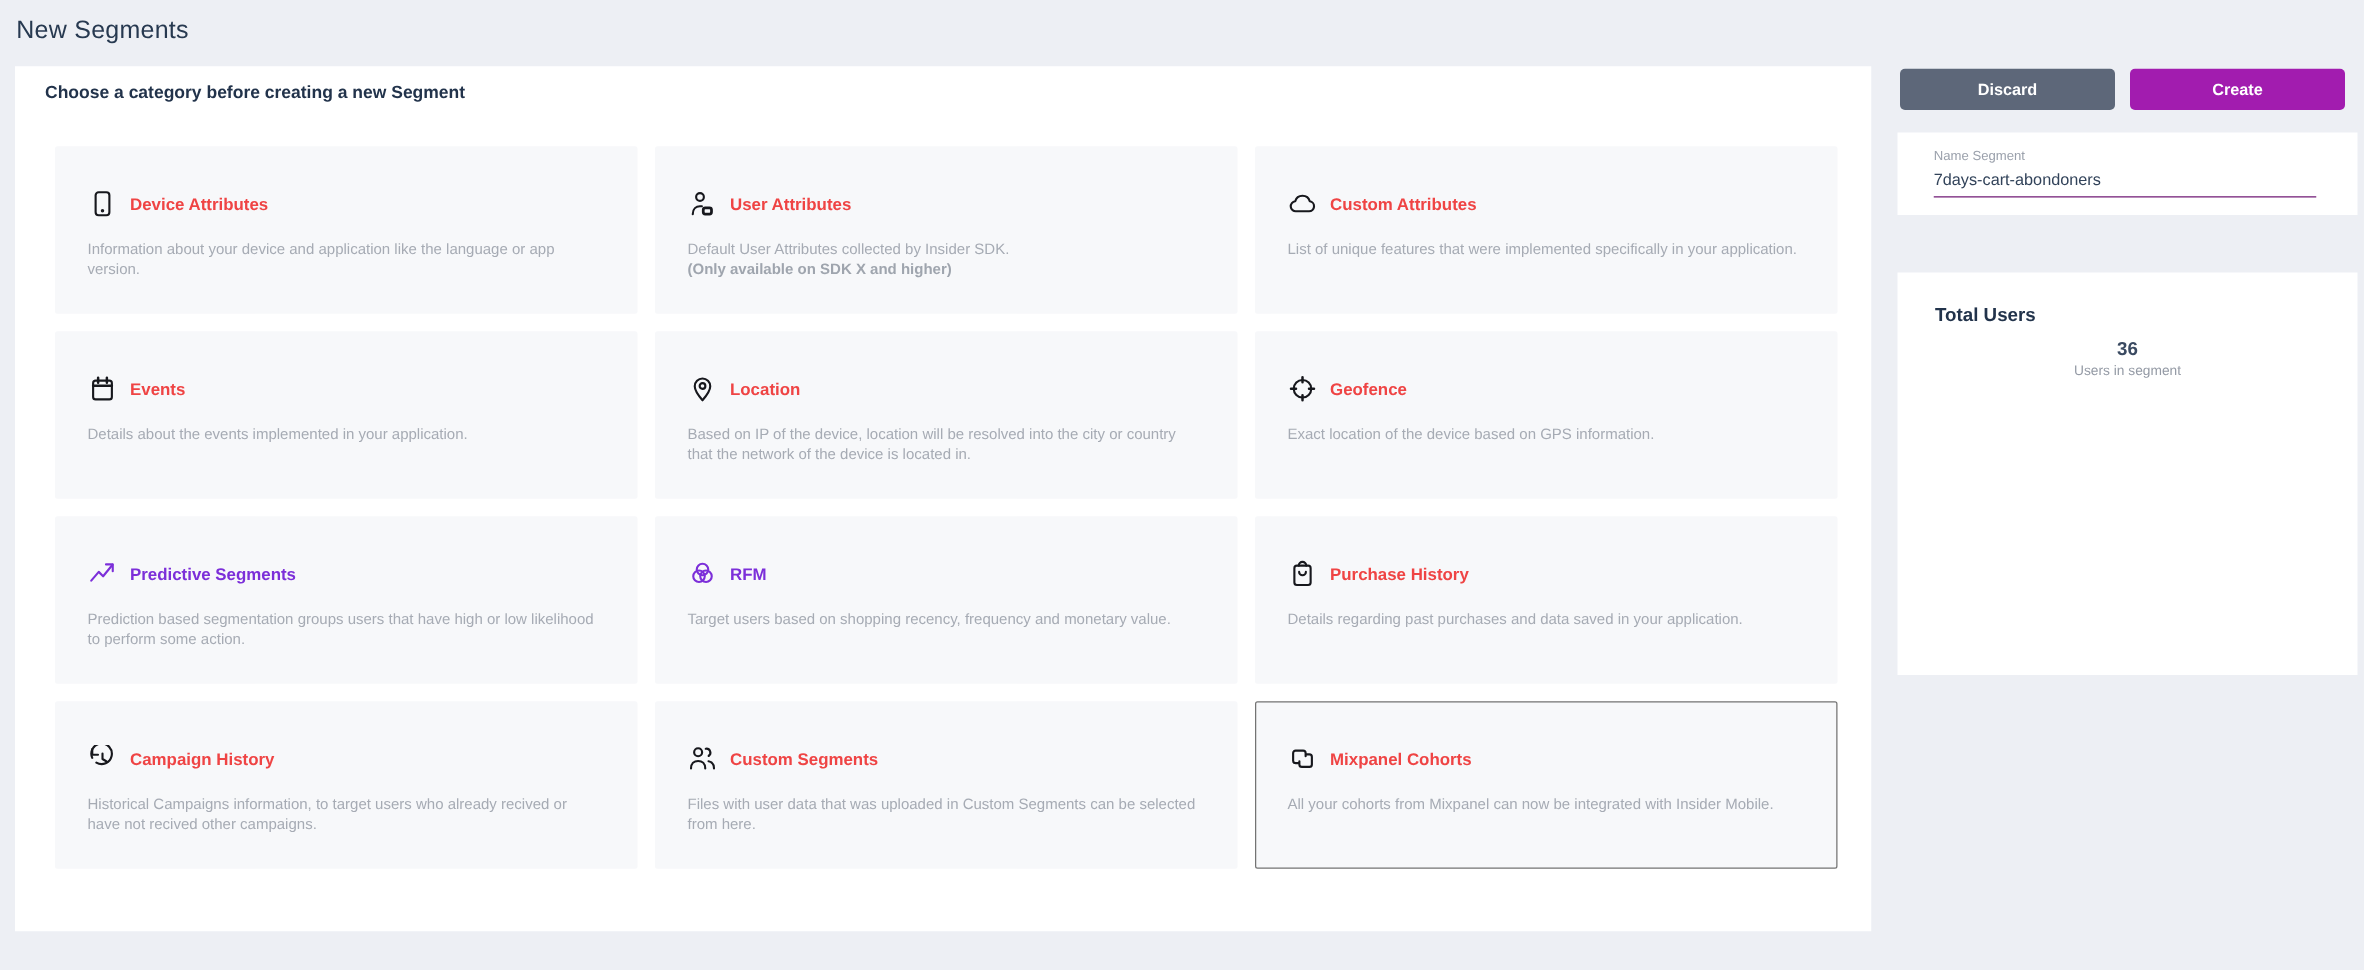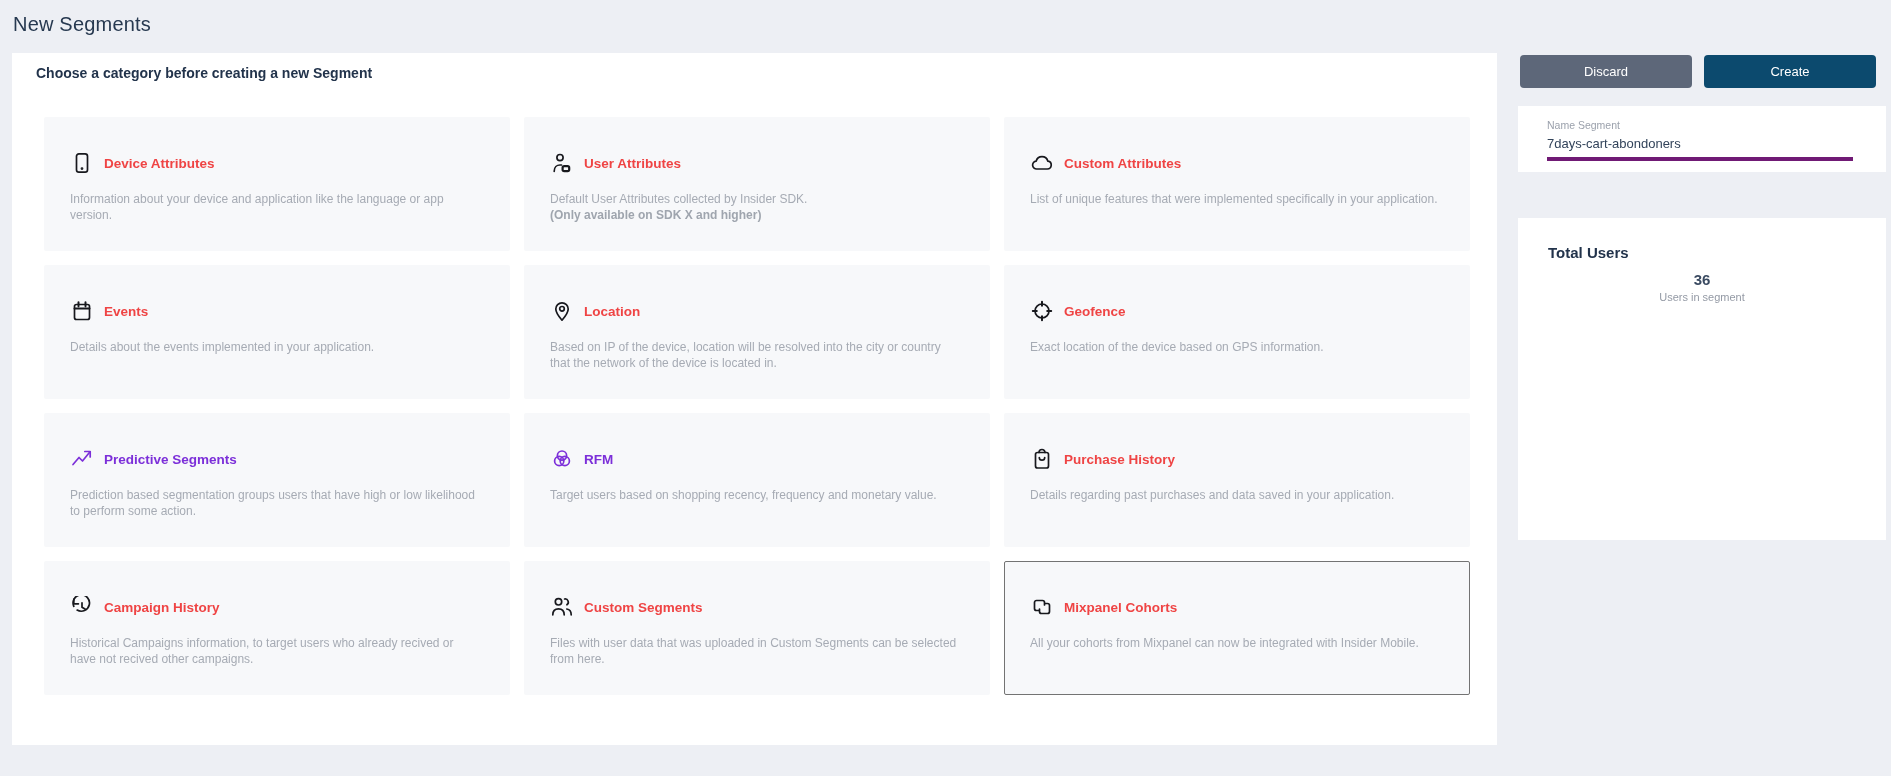--- a/index.html
+++ b/index.html
@@ -25,30 +25,30 @@
   .card-desc-bold { font-size:12px; line-height:16px; color:#9fa5ae; font-weight:700; }
   .icon { width:24px; height:24px; display:inline-flex; align-items:center;
     justify-content:center; flex:0 0 24px; }
   .icon svg { stroke:#17181d; fill:none; stroke-width:1.7;
     stroke-linecap:round; stroke-linejoin:round; }
   .card.accent .icon svg { stroke:#7c2fd9; }
 
   .btn-row { position:absolute; left:1520px; top:55px; width:356px;
     display:flex; gap:12px; }
   .btn { flex:1; height:33px; border:none; border-radius:4px; color:#ffffff;
-    font-family:"Liberation Sans",sans-serif; font-size:13px; font-weight:400;
+    font-family:"Liberation Sans",sans-serif; font-size:13px; font-weight:700;
     cursor:pointer; }
   .btn-discard { background:#5d6779; }
-  .btn-create { background:#0c4a6e; }
+  .btn-create { background:#a21caf; }
 
   .name-card { position:absolute; left:1518px; top:106px; width:368px;
     height:66px; background:#ffffff; padding:13px 0 12px 29px; }
   .name-label { font-size:10.5px; color:#9ba1ac; }
   .name-value { margin-top:5px; width:306px; font-size:13px; color:#32435a;
-    border:none; border-bottom:4px solid #701a75; background:transparent;
+    border:none; border-bottom:1px solid #701a75; background:transparent;
     padding:0 0 6px 0; outline:none; font-family:"Liberation Sans",sans-serif; }
 
   .total-card { position:absolute; left:1518px; top:218px; width:368px;
     height:322px; background:#ffffff; padding-top:26px; }
   .total-heading { font-size:15px; font-weight:700; color:#22334b; margin-left:30px; }
   .donut-wrap { position:relative; width:170px; height:170px; margin:14px auto 0 auto; }
   .donut-center { position:absolute; left:0; top:0; width:170px; height:170px;
     display:flex; align-items:center; justify-content:center; font-size:17px;
     color:#15191e; }
   .total-count { text-align:center; margin-top:10px; font-size:15px;

